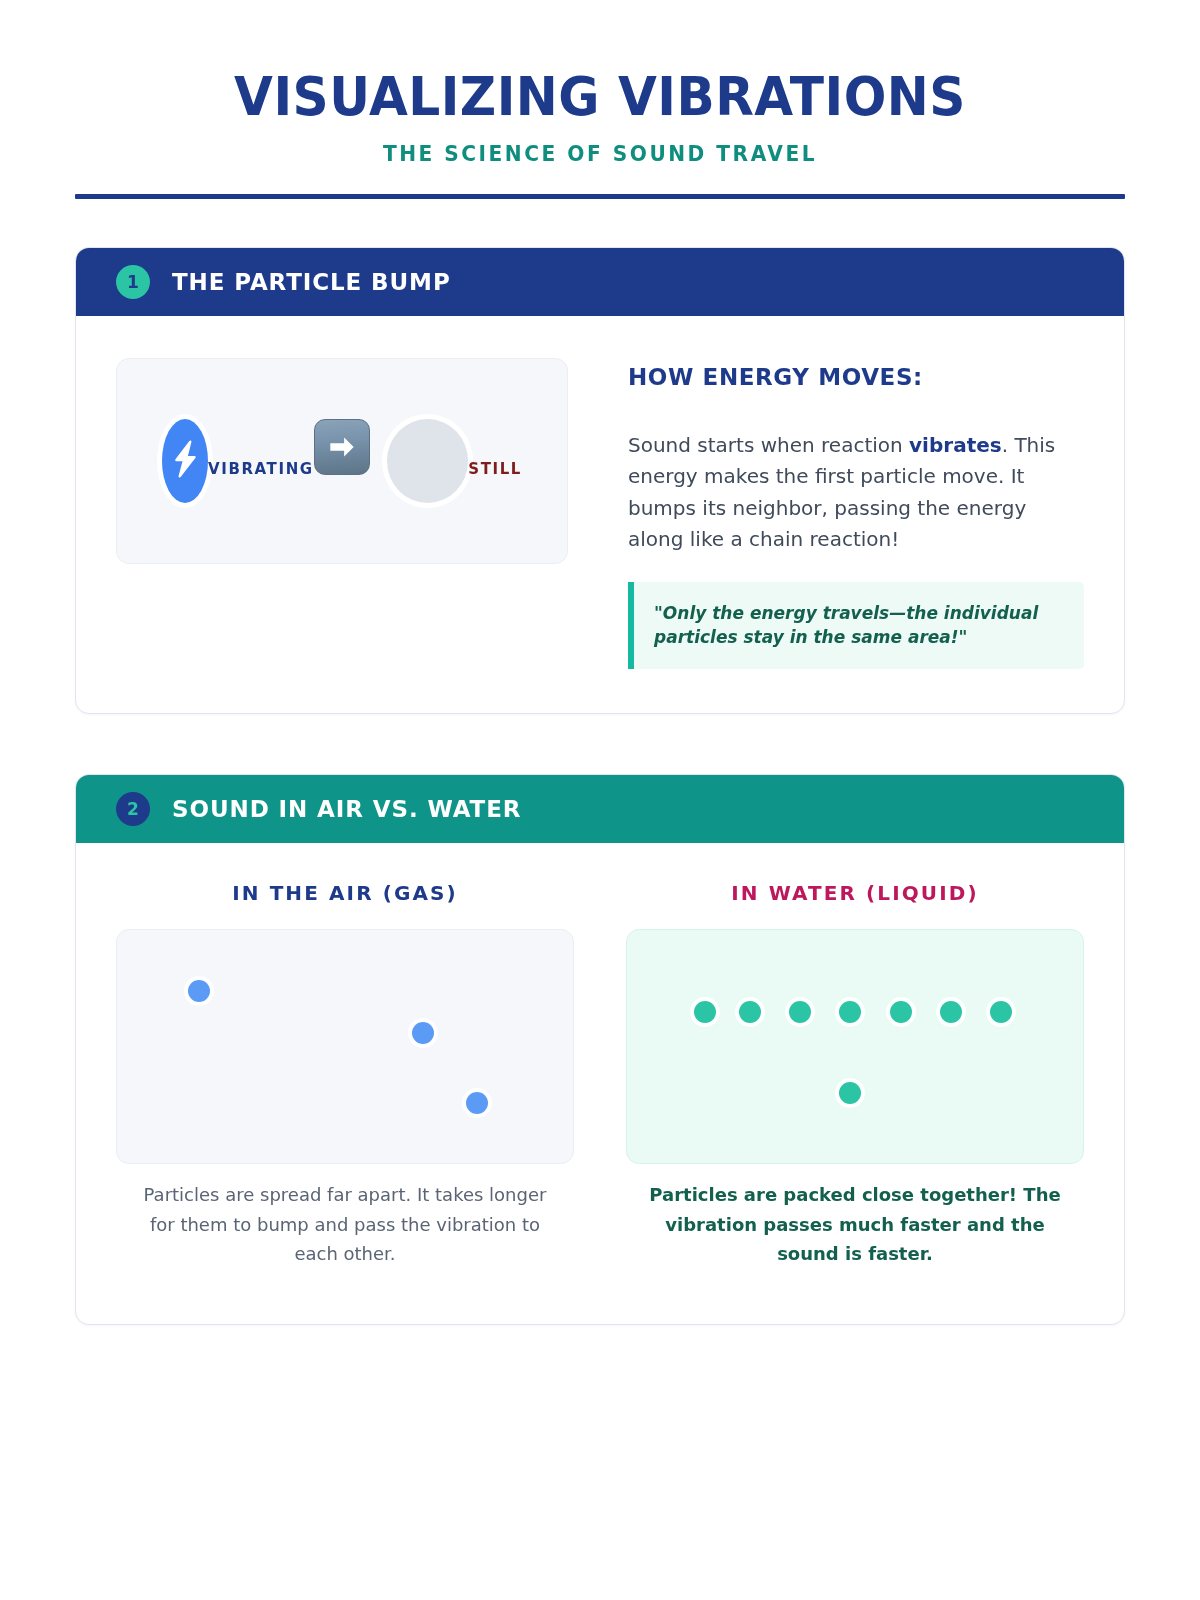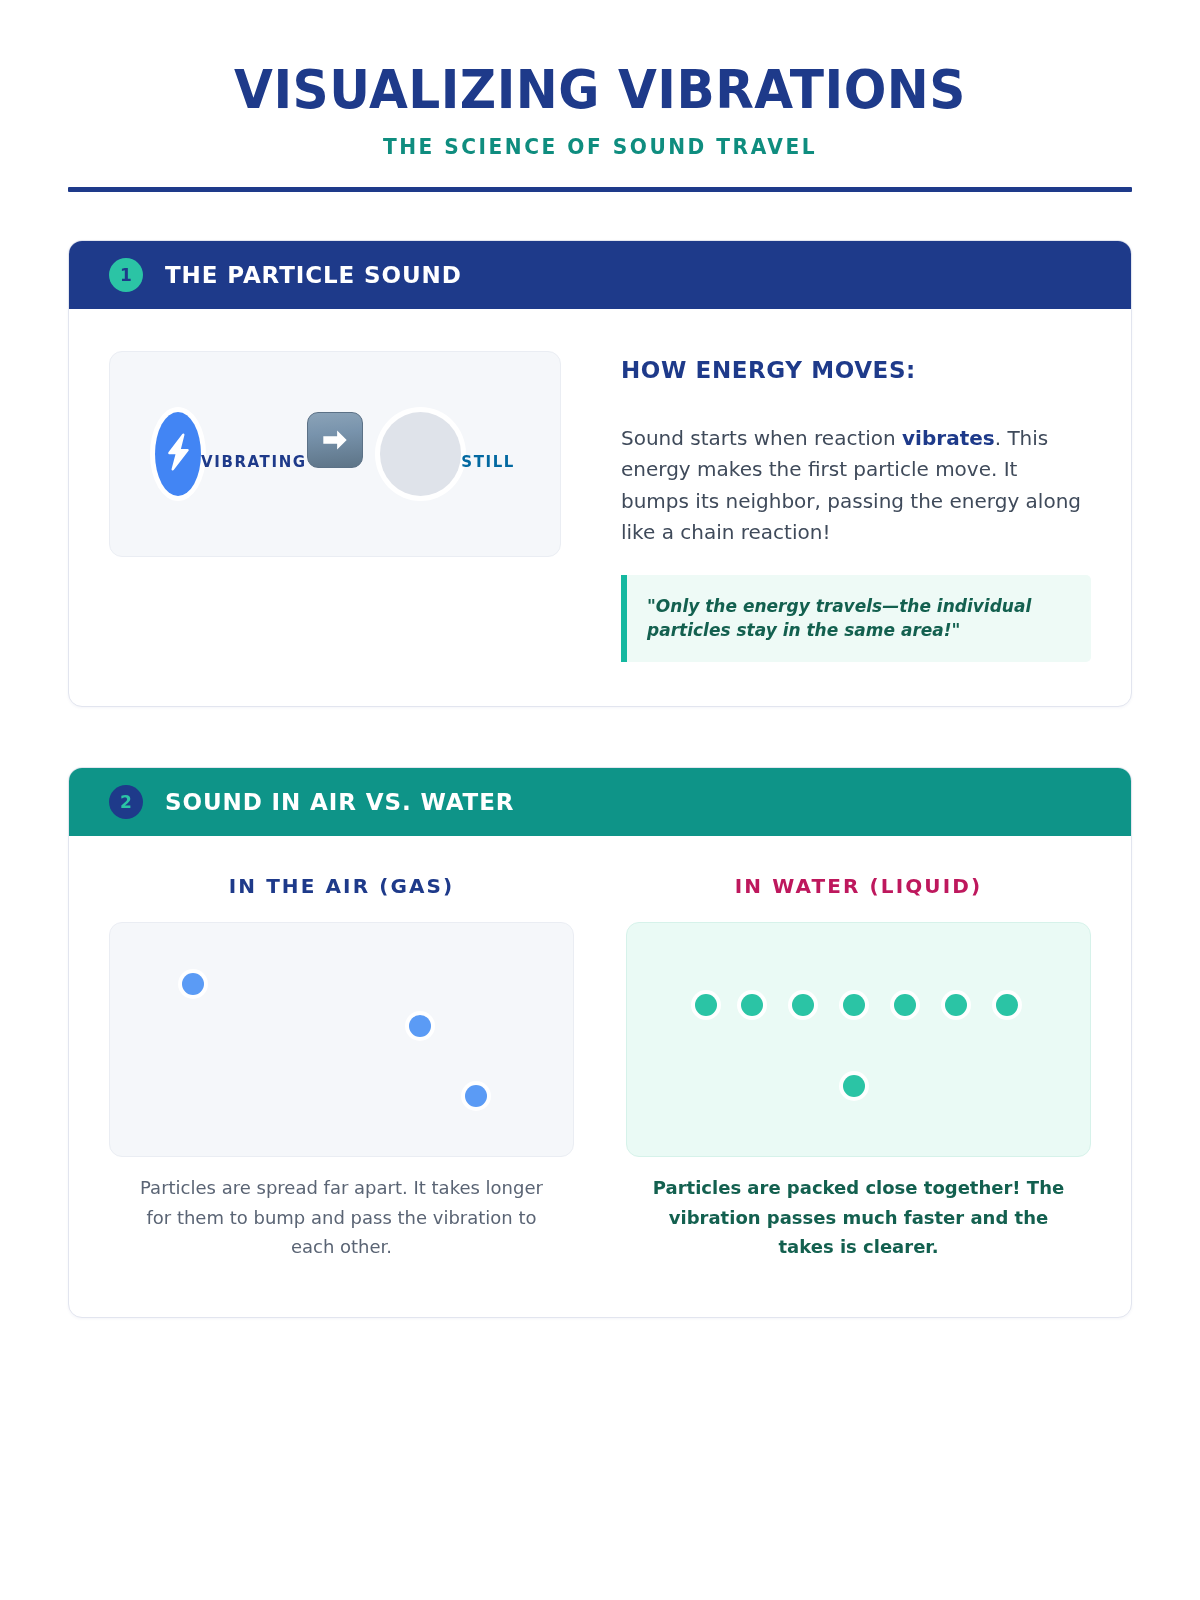--- a/index.html
+++ b/index.html
@@ -8,21 +8,21 @@
     width: 1200px;
     height: 1600px;
     background: #ffffff;
     font-family: "DejaVu Sans", sans-serif;
   }
 
   .page {
     width: 1200px;
     height: 1300px;
     background: #ffffff;
-    padding: 0;
+    padding: 7px;
     position: relative;
   }
 
   
   .header {
     padding: 62px 68px 0 68px;
     text-align: center;
   }
   .main-title {
     font-family: "DejaVu Sans", sans-serif;
@@ -116,21 +116,21 @@
     align-items: center;
     width: 135px;
   }
   .demo-col .label {
     margin-top: 16px;
     font-size: 15px;
     font-weight: 700;
     letter-spacing: 1.6px;
   }
   .label.navy { color: #1e3a8a; }
-  .label.slate { color: #0369a1; }
+  .label.slate { color: #7f1d1d; }
 
   .vib-circle {
     width: 84px;
     height: 84px;
     border-radius: 50%;
     background: #4285f4;
     display: flex;
     align-items: center;
     justify-content: center;
     box-shadow: 0 0 0 5px #ffffff;
@@ -244,21 +244,21 @@
 
   <div class="header">
     <div class="main-title">VISUALIZING VIBRATIONS</div>
     <div class="subtitle">THE SCIENCE OF SOUND TRAVEL</div>
     <div class="rule"></div>
   </div>
 
   <div class="card card-1">
     <div class="card-header navy">
       <div class="badge teal-bg">1</div>
-      <div class="card-title">THE PARTICLE SOUND</div>
+      <div class="card-title">THE PARTICLE BUMP</div>
     </div>
 
     <div class="s1-body">
       <div class="s1-left">
         <div class="demo-panel">
 
           <div class="demo-col">
             <div class="vib-circle">
               <span>
                 <svg width="46" height="46" viewBox="0 0 48 48" aria-hidden="true">
@@ -318,19 +318,19 @@
         <div class="particle-box water">
             <div class="dot teal" style="left: 17%; top: 35%;"></div>
             <div class="dot teal" style="left: 27%; top: 35%;"></div>
             <div class="dot teal" style="left: 38%; top: 35%;"></div>
             <div class="dot teal" style="left: 49%; top: 35%;"></div>
             <div class="dot teal" style="left: 60%; top: 35%;"></div>
             <div class="dot teal" style="left: 71%; top: 35%;"></div>
             <div class="dot teal" style="left: 82%; top: 35%;"></div>
             <div class="dot teal" style="left: 49%; top: 70%;"></div>
           </div>
-        <div class="caption bold">Particles are packed close together! The vibration passes much faster and the takes is clearer.</div>
+        <div class="caption bold">Particles are packed close together! The vibration passes much faster and the sound is faster.</div>
       </div>
 
     </div>
   </div>
 
 </div>
 
 </body></html>

